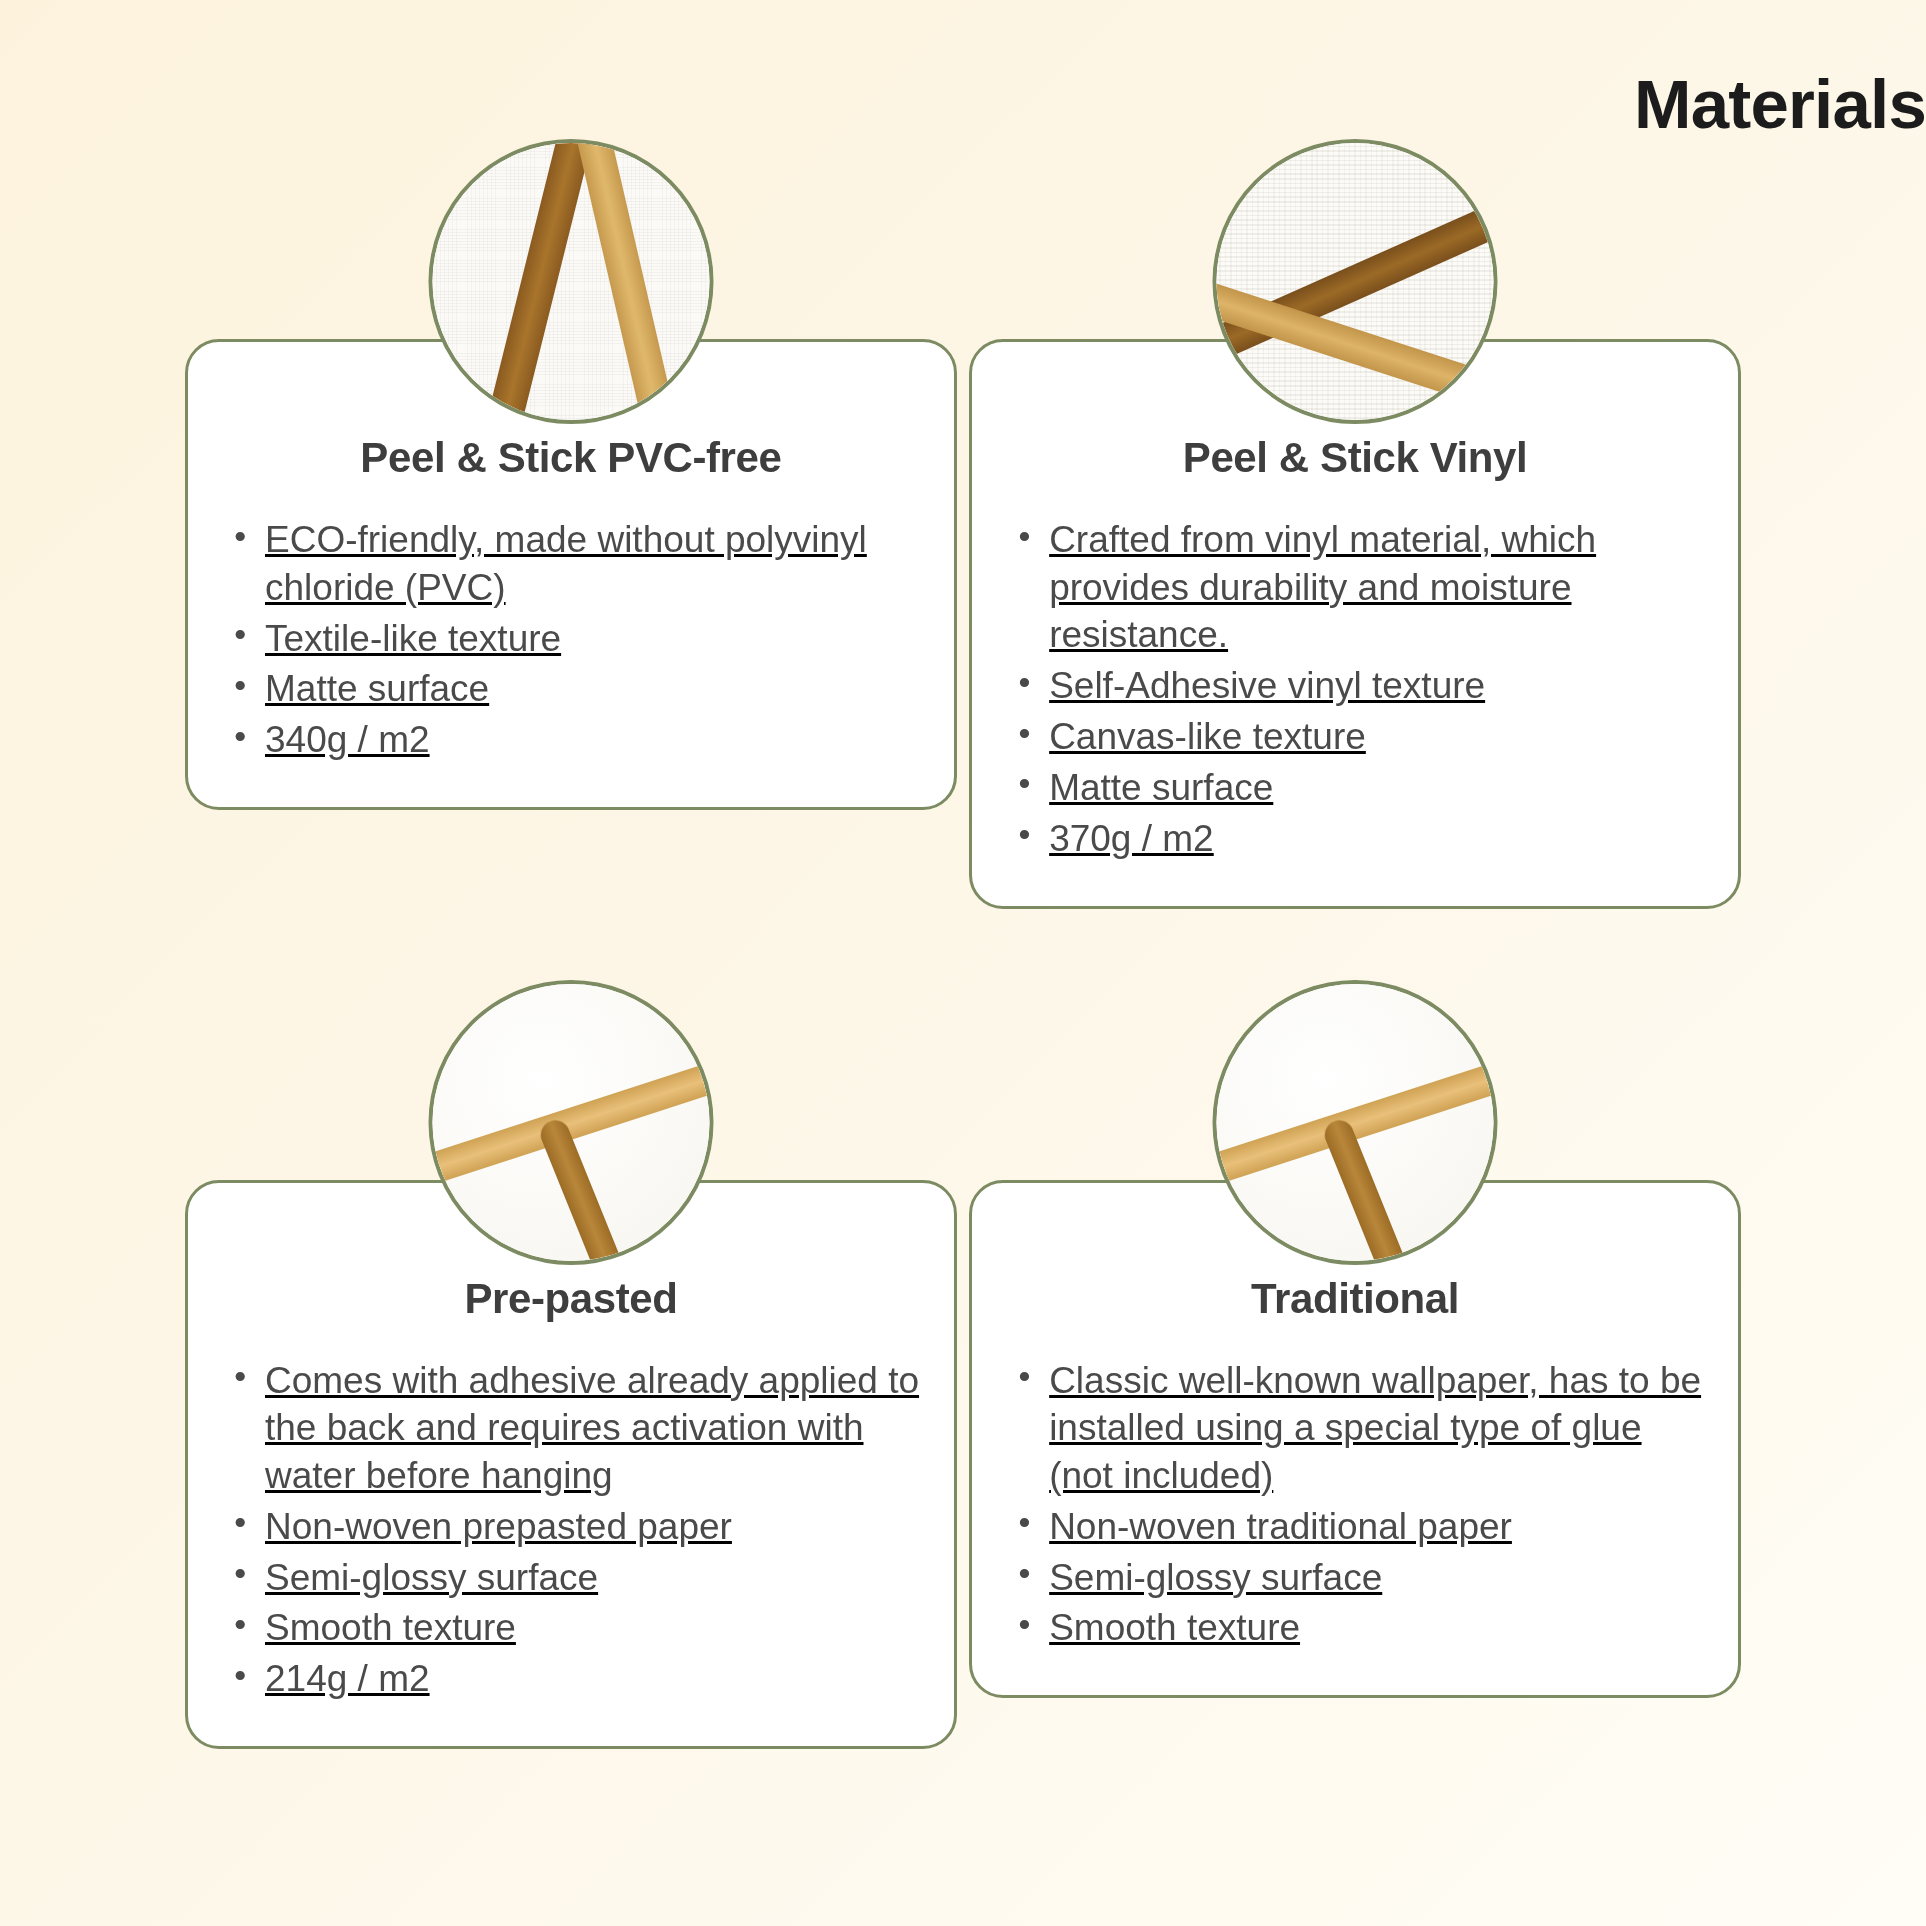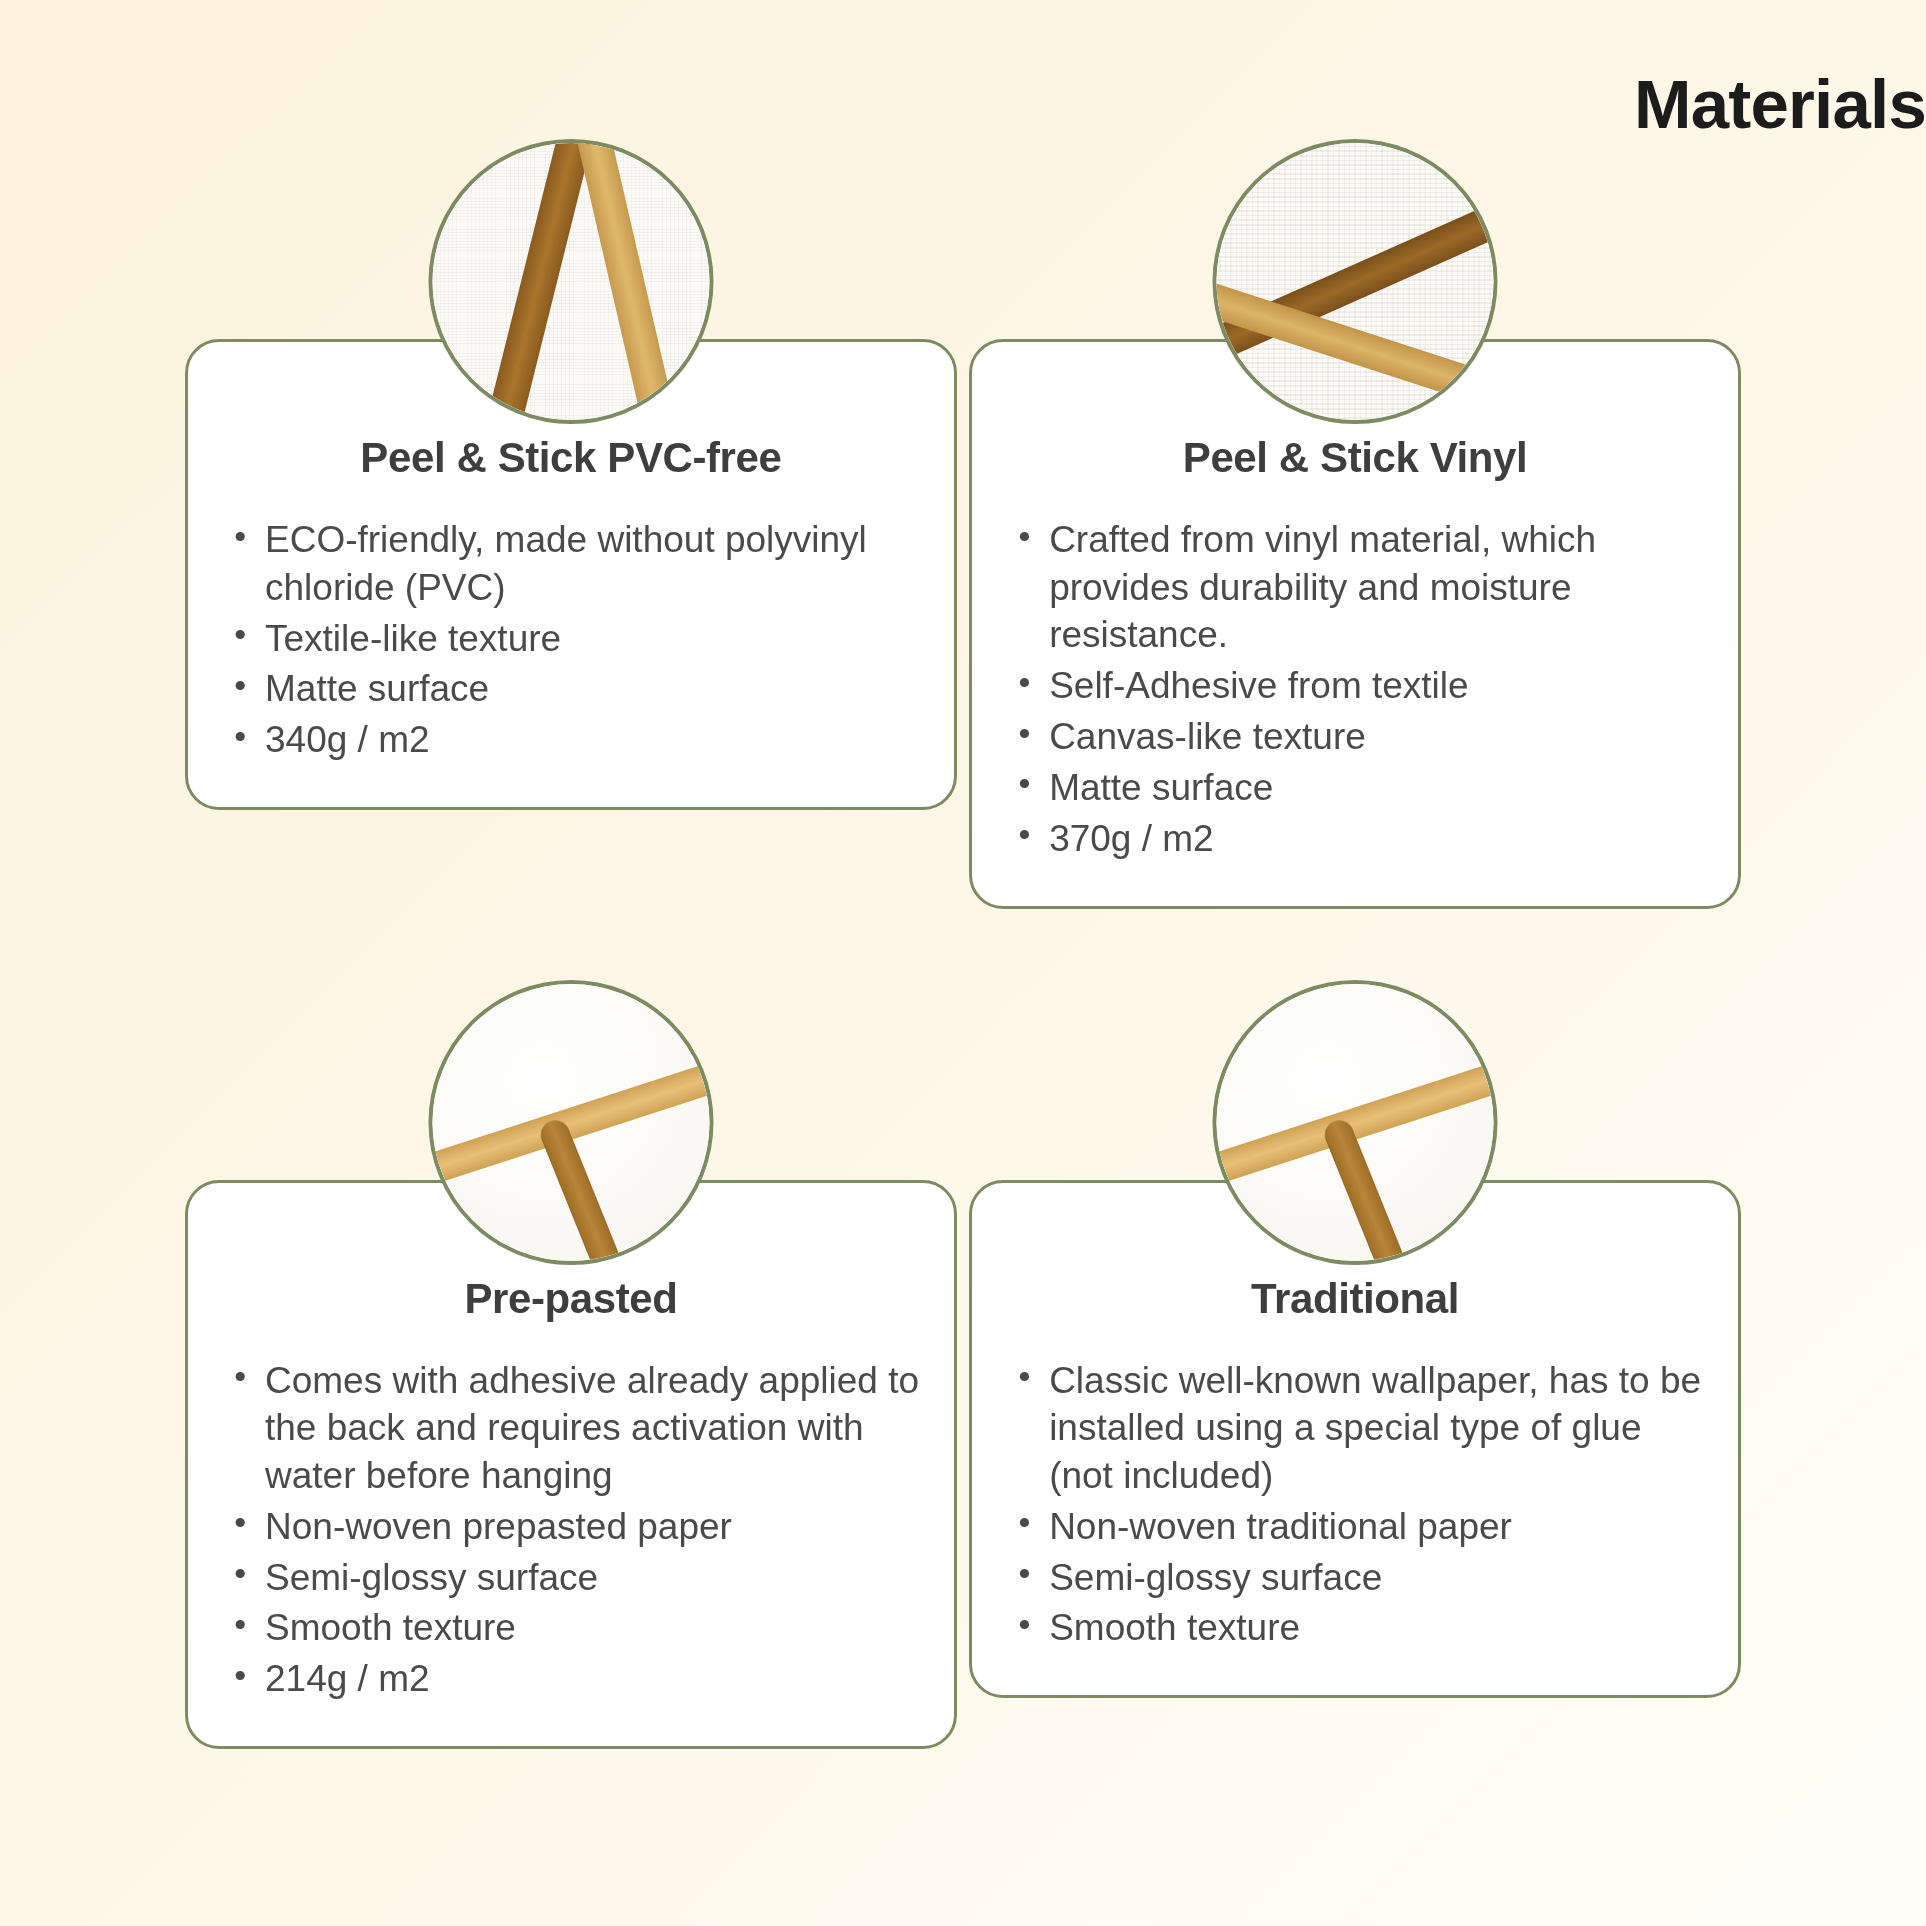--- a/index.html
+++ b/index.html
@@ -62,20 +62,21 @@
     font-size: 42px;
     font-weight: bold;
     color: #3e3e3e;
     margin-bottom: 34px;
     letter-spacing: -0.4px;
   }
   .bullets {
     list-style: none;
     margin: 0;
     padding: 0;
+    text-decoration: underline;
   }
   .bullets li {
     position: relative;
     font-size: 37px;
     line-height: 1.29;
     color: #4a4a4a;
     padding-left: 43px;
     margin-bottom: 3.1px;
   }
   .bullets li::before {
@@ -204,21 +205,21 @@
         <div class="swatch-inner">
           <div class="tex-canvas"></div>
           <div class="stroke s2-a"></div>
           <div class="stroke s2-b"></div>
         </div>
       </div>
       <div class="card">
         <div class="card-title">Peel &amp; Stick Vinyl</div>
         <ul class="bullets">
           <li>Crafted from vinyl material, which provides durability and moisture resistance.</li>
-          <li>Self-Adhesive from textile</li>
+          <li>Self-Adhesive vinyl texture</li>
           <li>Canvas-like texture</li>
           <li>Matte surface</li>
           <li>370g / m2</li>
         </ul>
       </div>
     </div>
 
     <div class="cell">
       <div class="swatch">
         <div class="swatch-inner">

